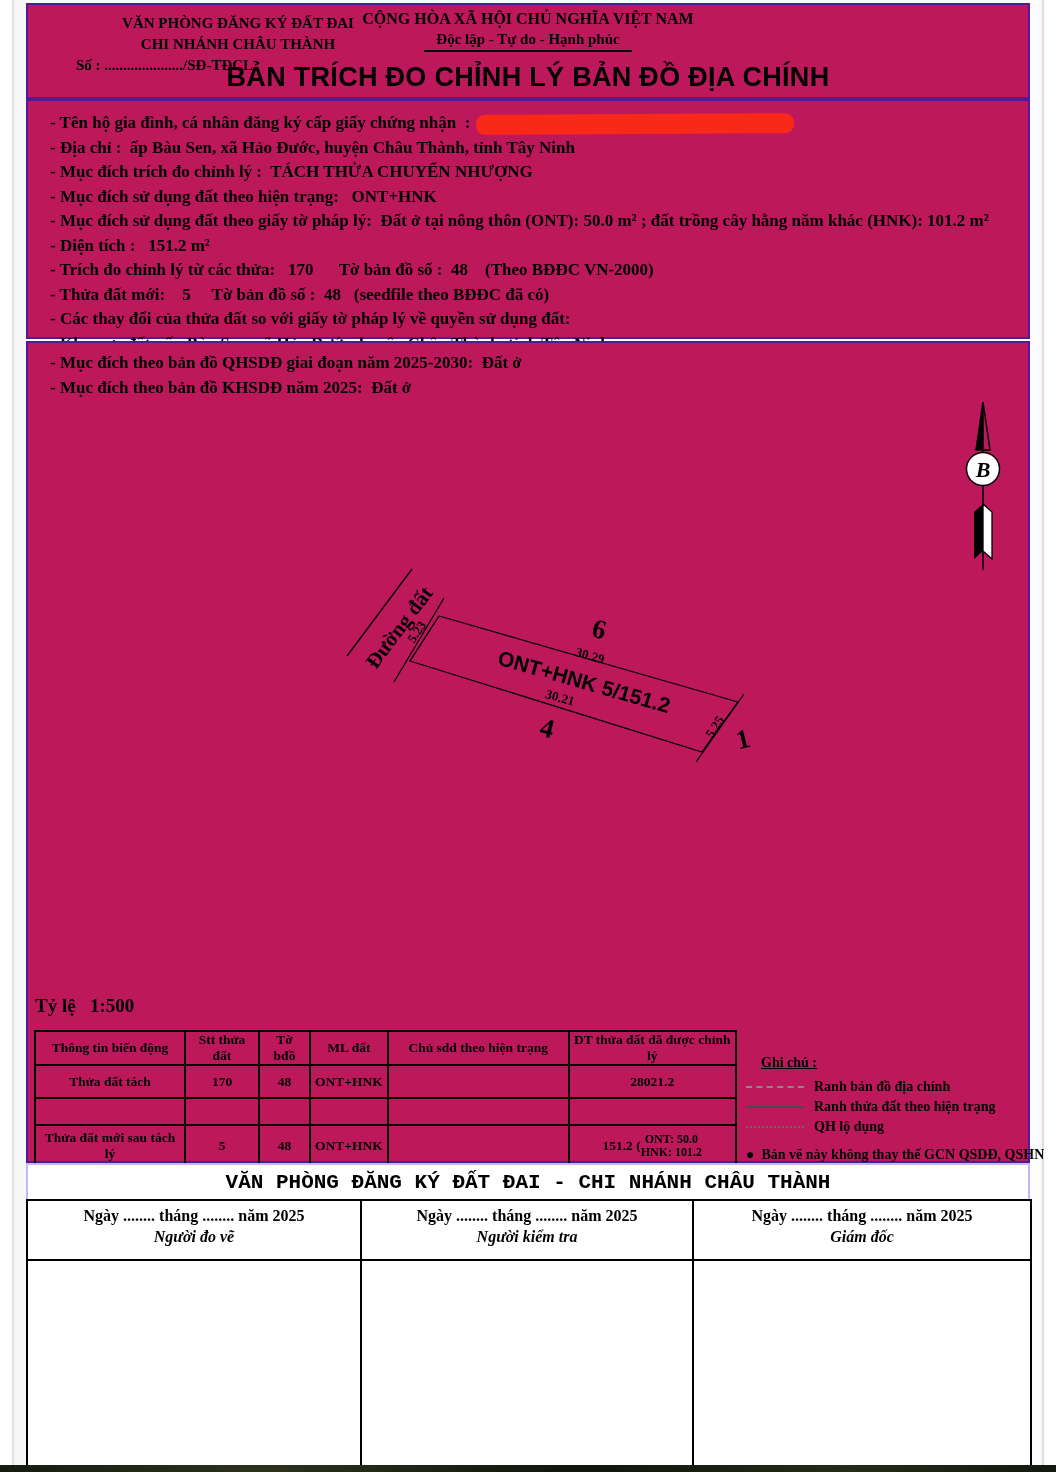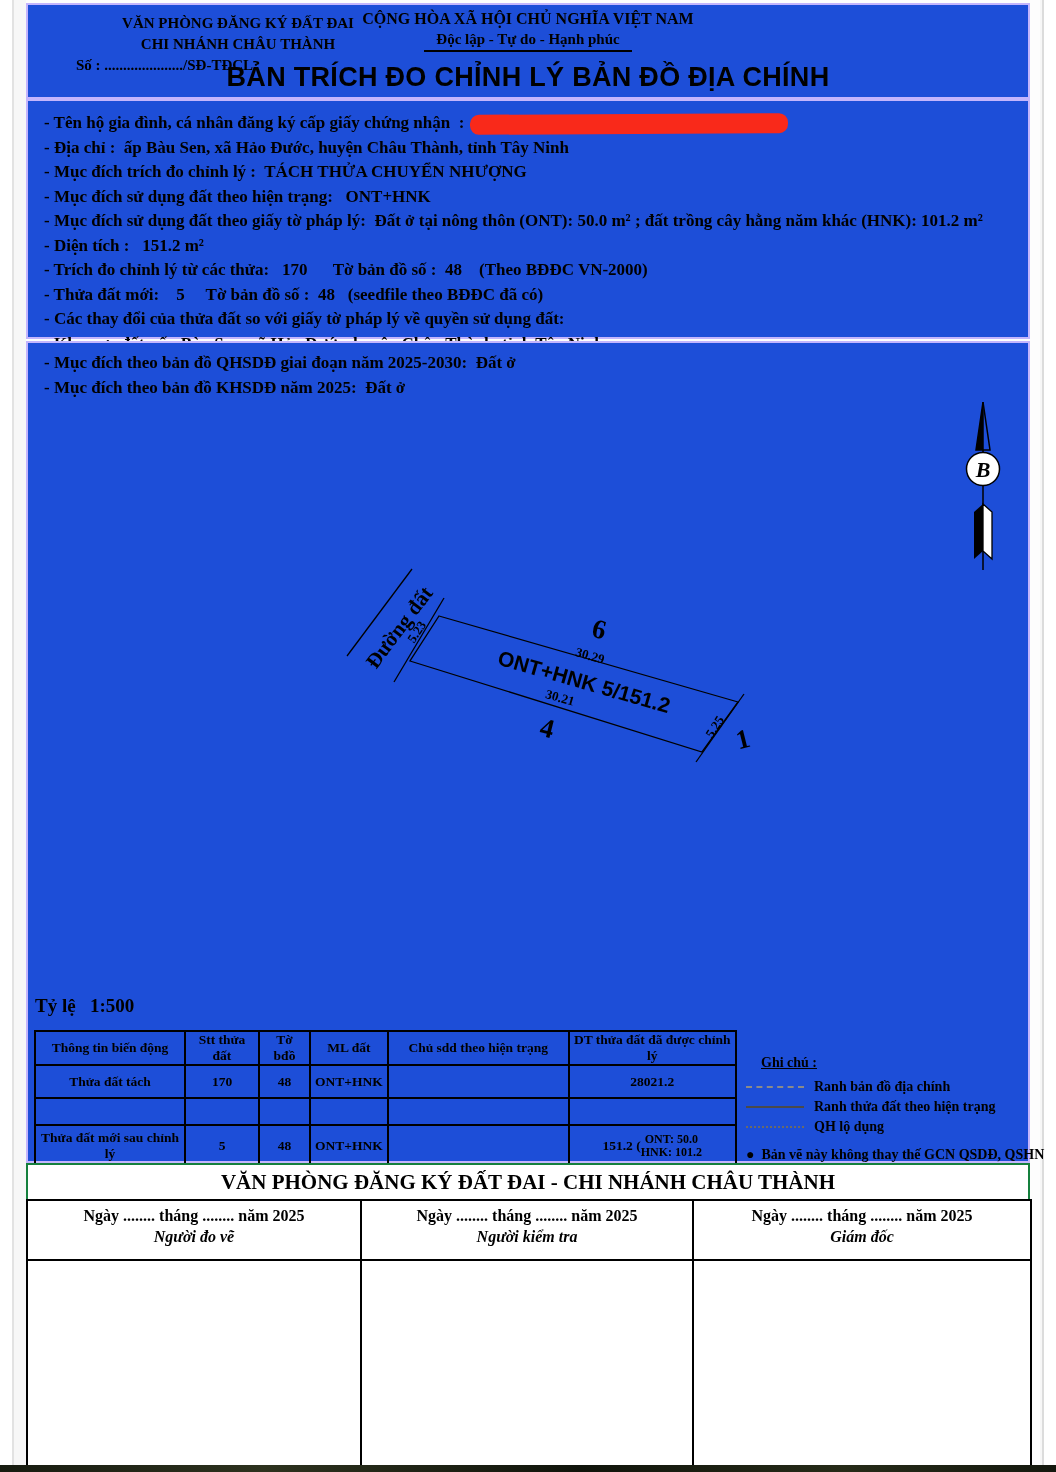--- a/index.html
+++ b/index.html
@@ -16,32 +16,32 @@
     background:linear-gradient(90deg,#ffffff 0 12px,#e2e2e2 12px 14px,#f7f7f7 14px 100%);
   }
   .scan-edge-right{
     position:absolute;right:0;top:0;width:16px;height:1466px;
     background:linear-gradient(90deg,#f7f7f7 0 2px,#dcdcdc 2px 4px,#ffffff 4px 100%);
   }
   .scan-edge-bottom{
     position:absolute;left:0;bottom:0;width:1056px;height:7px;
     background:linear-gradient(90deg,#171b10,#2d321e 25%,#10140b 55%,#262b18 80%,#14180e);
   }
-  .box{position:absolute;border:2px solid #c4b5fd;background:#1d4ed8;box-sizing:border-box;}
+  .box{position:absolute;border:2px solid #4c1d95;background:#be185d;box-sizing:border-box;}
   .line{white-space:pre-wrap;font-weight:bold;font-size:17px;line-height:24.5px;}
   
   .hdr-office{position:absolute;left:45px;top:8px;width:330px;text-align:center;font-weight:bold;font-size:15px;line-height:21px;}
   .hdr-so{position:absolute;left:48px;top:52px;font-weight:bold;font-size:15px;}
   .hdr-motto{position:absolute;left:0;right:0;top:5px;text-align:center;}
   .hdr-motto .m1{font-weight:bold;font-size:16px;}
   .hdr-motto .m2{display:inline-block;font-weight:bold;font-size:15px;border-bottom:2px solid #000;padding:0 12px 2px 12px;margin-top:3px;}
   .hdr-title{position:absolute;left:0;right:0;top:57px;text-align:center;
     font-family:"Liberation Sans", sans-serif;font-weight:bold;font-size:27px;letter-spacing:.3px;}
   
-  .info{position:absolute;left:16px;top:10px;right:10px;}
+  .info{position:absolute;left:22px;top:10px;right:10px;}
   .redact{
     display:inline-block;vertical-align:middle;
     width:318px;height:20px;border-radius:9px;
     background:#f9291a;transform:rotate(-.3deg);margin-left:6px;
   }
   
   .map-svg{position:absolute;left:260px;top:548px;}
   .north-svg{position:absolute;left:948px;top:390px;}
   svg text{font-weight:bold;fill:#000;}
   .t-road{font-family:"Liberation Serif",serif;font-size:21px;}
@@ -65,23 +65,23 @@
   .legend{position:absolute;left:718px;top:712px;width:300px;font-weight:bold;font-size:14px;}
   .legend .title{text-decoration:underline;margin-bottom:8px;margin-left:15px;}
   .legend .row{display:flex;align-items:center;margin-bottom:4px;}
   .legend .sample{width:58px;margin-right:10px;flex:0 0 58px;}
   .s-dashed{border-bottom:2px dashed #8a8a8a;height:0;}
   .s-solid{border-bottom:2px solid #4a4a4a;height:0;}
   .s-dotted{border-bottom:2px dotted #6a6a6a;height:0;}
   .legend .note{display:flex;margin-top:12px;}
   .legend .note .bullet{margin-right:7px;}
   
-  .banner{position:absolute;left:26px;top:1163px;width:1004px;height:38px;border:2px solid #15803d;box-sizing:border-box;
+  .banner{position:absolute;left:26px;top:1163px;width:1004px;height:38px;border:2px solid #c4b5fd;box-sizing:border-box;
     display:flex;align-items:center;justify-content:center;
-    font-family:Liberation Serif, serif;font-weight:bold;font-size:21px;background:#fff;}
+    font-family:Liberation Mono, monospace;font-weight:bold;font-size:21px;background:#fff;}
   table.sign{
     position:absolute;left:26px;top:1199px;width:1004px;height:265px;
     border-collapse:collapse;table-layout:fixed;background:#fff;
   }
   table.sign td{border:2px solid #000;vertical-align:top;padding:0;}
   .sign-head{height:52px;border-bottom:2px solid #000;text-align:center;}
   .sign-date{font-weight:bold;font-size:16px;margin-top:6px;}
   .sign-role{font-weight:bold;font-style:italic;font-size:16px;margin-top:3px;}
   .sign-space{height:206px;}
 </style>
@@ -186,21 +186,21 @@
       </tr>
       <tr style="height:27px;">
         <td class="cell-left"></td>
         <td class="cell-center"></td>
         <td class="cell-center"></td>
         <td class="cell-center"></td>
         <td class="cell-center"></td>
         <td class="cell-center"></td>
       </tr>
       <tr style="height:41px;">
-        <td class="cell-left">Thửa đất mới sau chỉnh lý</td>
+        <td class="cell-left">Thửa đất mới sau tách lý</td>
         <td class="cell-center">5</td>
         <td class="cell-center">48</td>
         <td class="cell-center">ONT+HNK</td>
         <td class="cell-center"></td>
         <td>
           <div class="dt-combo">
             <span>151.2 (</span>
             <span class="sub">
               <div>ONT: 50.0</div>
               <div>HNK: 101.2</div>

